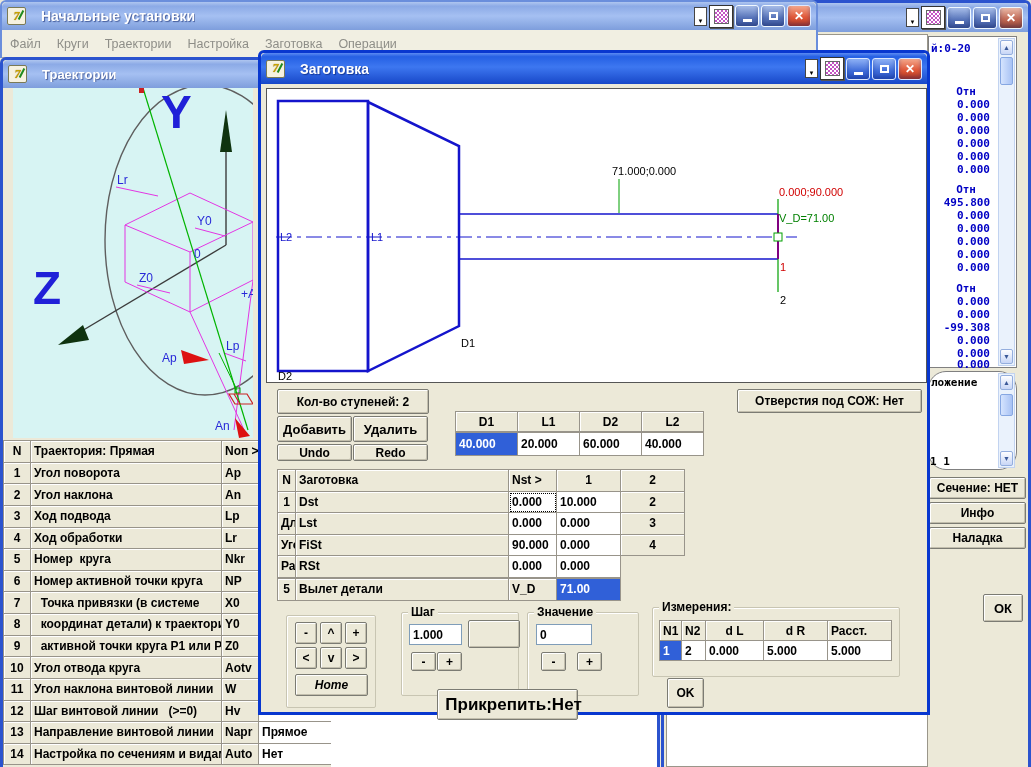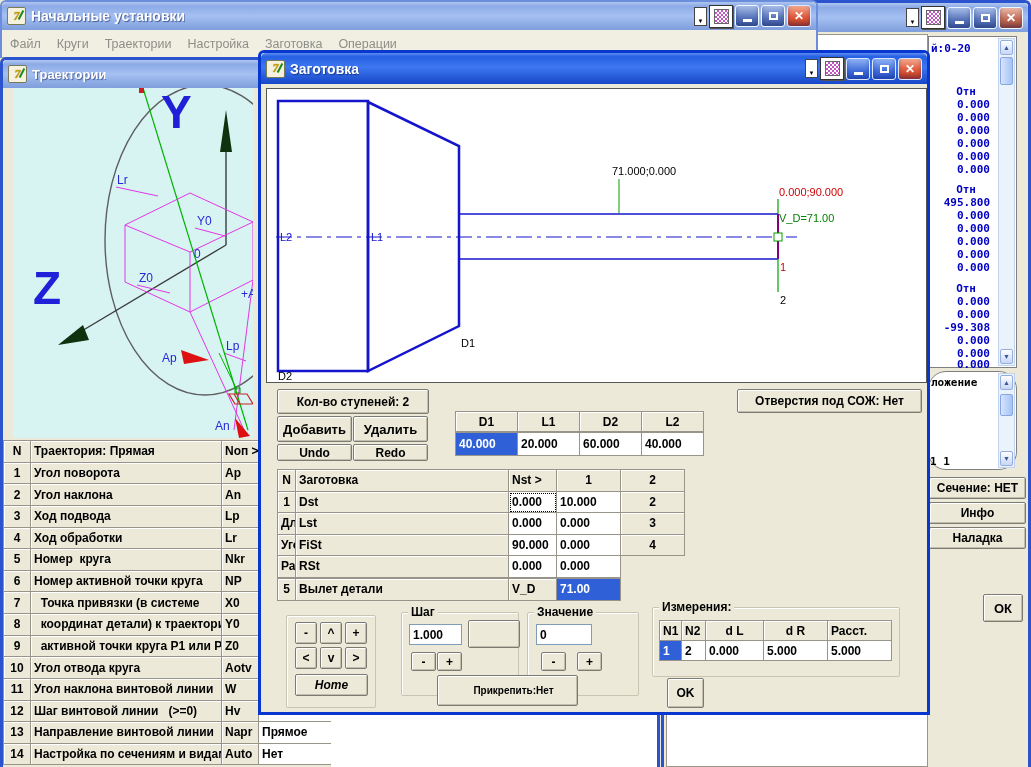--- a/index.html
+++ b/index.html
@@ -2,21 +2,21 @@
 <html><head>
 <meta charset="utf-8">
 <style>
   html,body{margin:0;padding:0;}
   #screen{position:relative;width:1031px;height:767px;overflow:hidden;background:#ECE9D8;
     font-family:"Liberation Sans",sans-serif;}
   .win{position:absolute;box-sizing:border-box;}
   .tb{height:29px;display:flex;align-items:center;padding:0 5px;border-radius:5px 5px 0 0;}
   .tb-active{background:linear-gradient(180deg,#5B8BF2 0%,#2560E4 12%,#3D77F0 45%,#1747C8 100%);}
   .tb-inactive{background:linear-gradient(180deg,#AFC6F0 0%,#8CAAE6 15%,#A5C0F2 50%,#7E9EDC 100%);}
-  .tb-title{color:#fff;font-weight:bold;font-size:13px;margin-left:5px;white-space:nowrap;
+  .tb-title{color:#fff;font-weight:bold;font-size:13px;margin-left:15px;white-space:nowrap;
     text-shadow:1px 1px 1px rgba(0,20,90,.55);overflow:hidden;}
   .tb-btns{margin-left:auto;display:flex;align-items:center;gap:2px;}
   .app-icon{width:17px;height:16px;background:#F6F2E0;border:1px solid #7A7A55;border-radius:2px;
     position:relative;flex:none;display:flex;align-items:center;justify-content:center;}
   .app-icon .g7{font:italic bold 12px "Liberation Serif",serif;color:#C8A200;text-shadow:0 0 1px #806000;}
   .app-icon .pen{position:absolute;width:2px;height:10px;background:#1E8A1E;right:3px;top:2px;transform:rotate(28deg);}
   .xp-btn{width:22px;height:20px;border-radius:3px;border:1px solid #DCE8FF;display:flex;
     align-items:center;justify-content:center;color:#fff;box-shadow:inset 0 -3px 4px rgba(0,30,120,.35);}
   .xp-blue{background:linear-gradient(#8FB2F6,#3E6BD8 60%,#2E58C8);}
   .xp-red{background:linear-gradient(#F4A88C,#E0593A 55%,#C23A18);}
@@ -421,21 +421,21 @@
     </div>
     <div class="sq-btn" style="left:207px;top:567px;width:52px;height:28px;"></div>
 
     <div class="grp" style="left:266px;top:559px;width:112px;height:84px;">
       <div class="grp-lab">Значение</div>
       <input class="inp" style="left: 8px; top: 11px; width: 56px; height: 21px;" value="0">
       <div class="sq-btn" style="left:13px;top:39px;width:25px;height:19px;">-</div>
       <div class="sq-btn" style="left:49px;top:39px;width:25px;height:19px;">+</div>
     </div>
 
-    <div class="b-btn" style="left:176px;top:622px;width:141px;height:31px;font-size:10px;padding-left:12px;">Прикрепить:Нет</div>
+    <div class="b-btn" style="left:176px;top:636px;width:141px;height:31px;font-size:17px;padding-left:12px;">Прикрепить:Нет</div>
 
     <div class="grp" style="left:391px;top:554px;width:248px;height:70px;">
       <div class="grp-lab">Измерения:</div>
       <div class="grid" style="left:6px;top:12px;grid-template-columns:22px 24px 58px 64px 64px;grid-auto-rows:20px;">
         <div class="tcell">N1</div>
         <div class="tcell">N2</div>
         <div class="tcell cc">d L</div>
         <div class="tcell cc">d R</div>
         <div class="tcell">Расст.</div>
         <div class="vcell sel">1</div>

